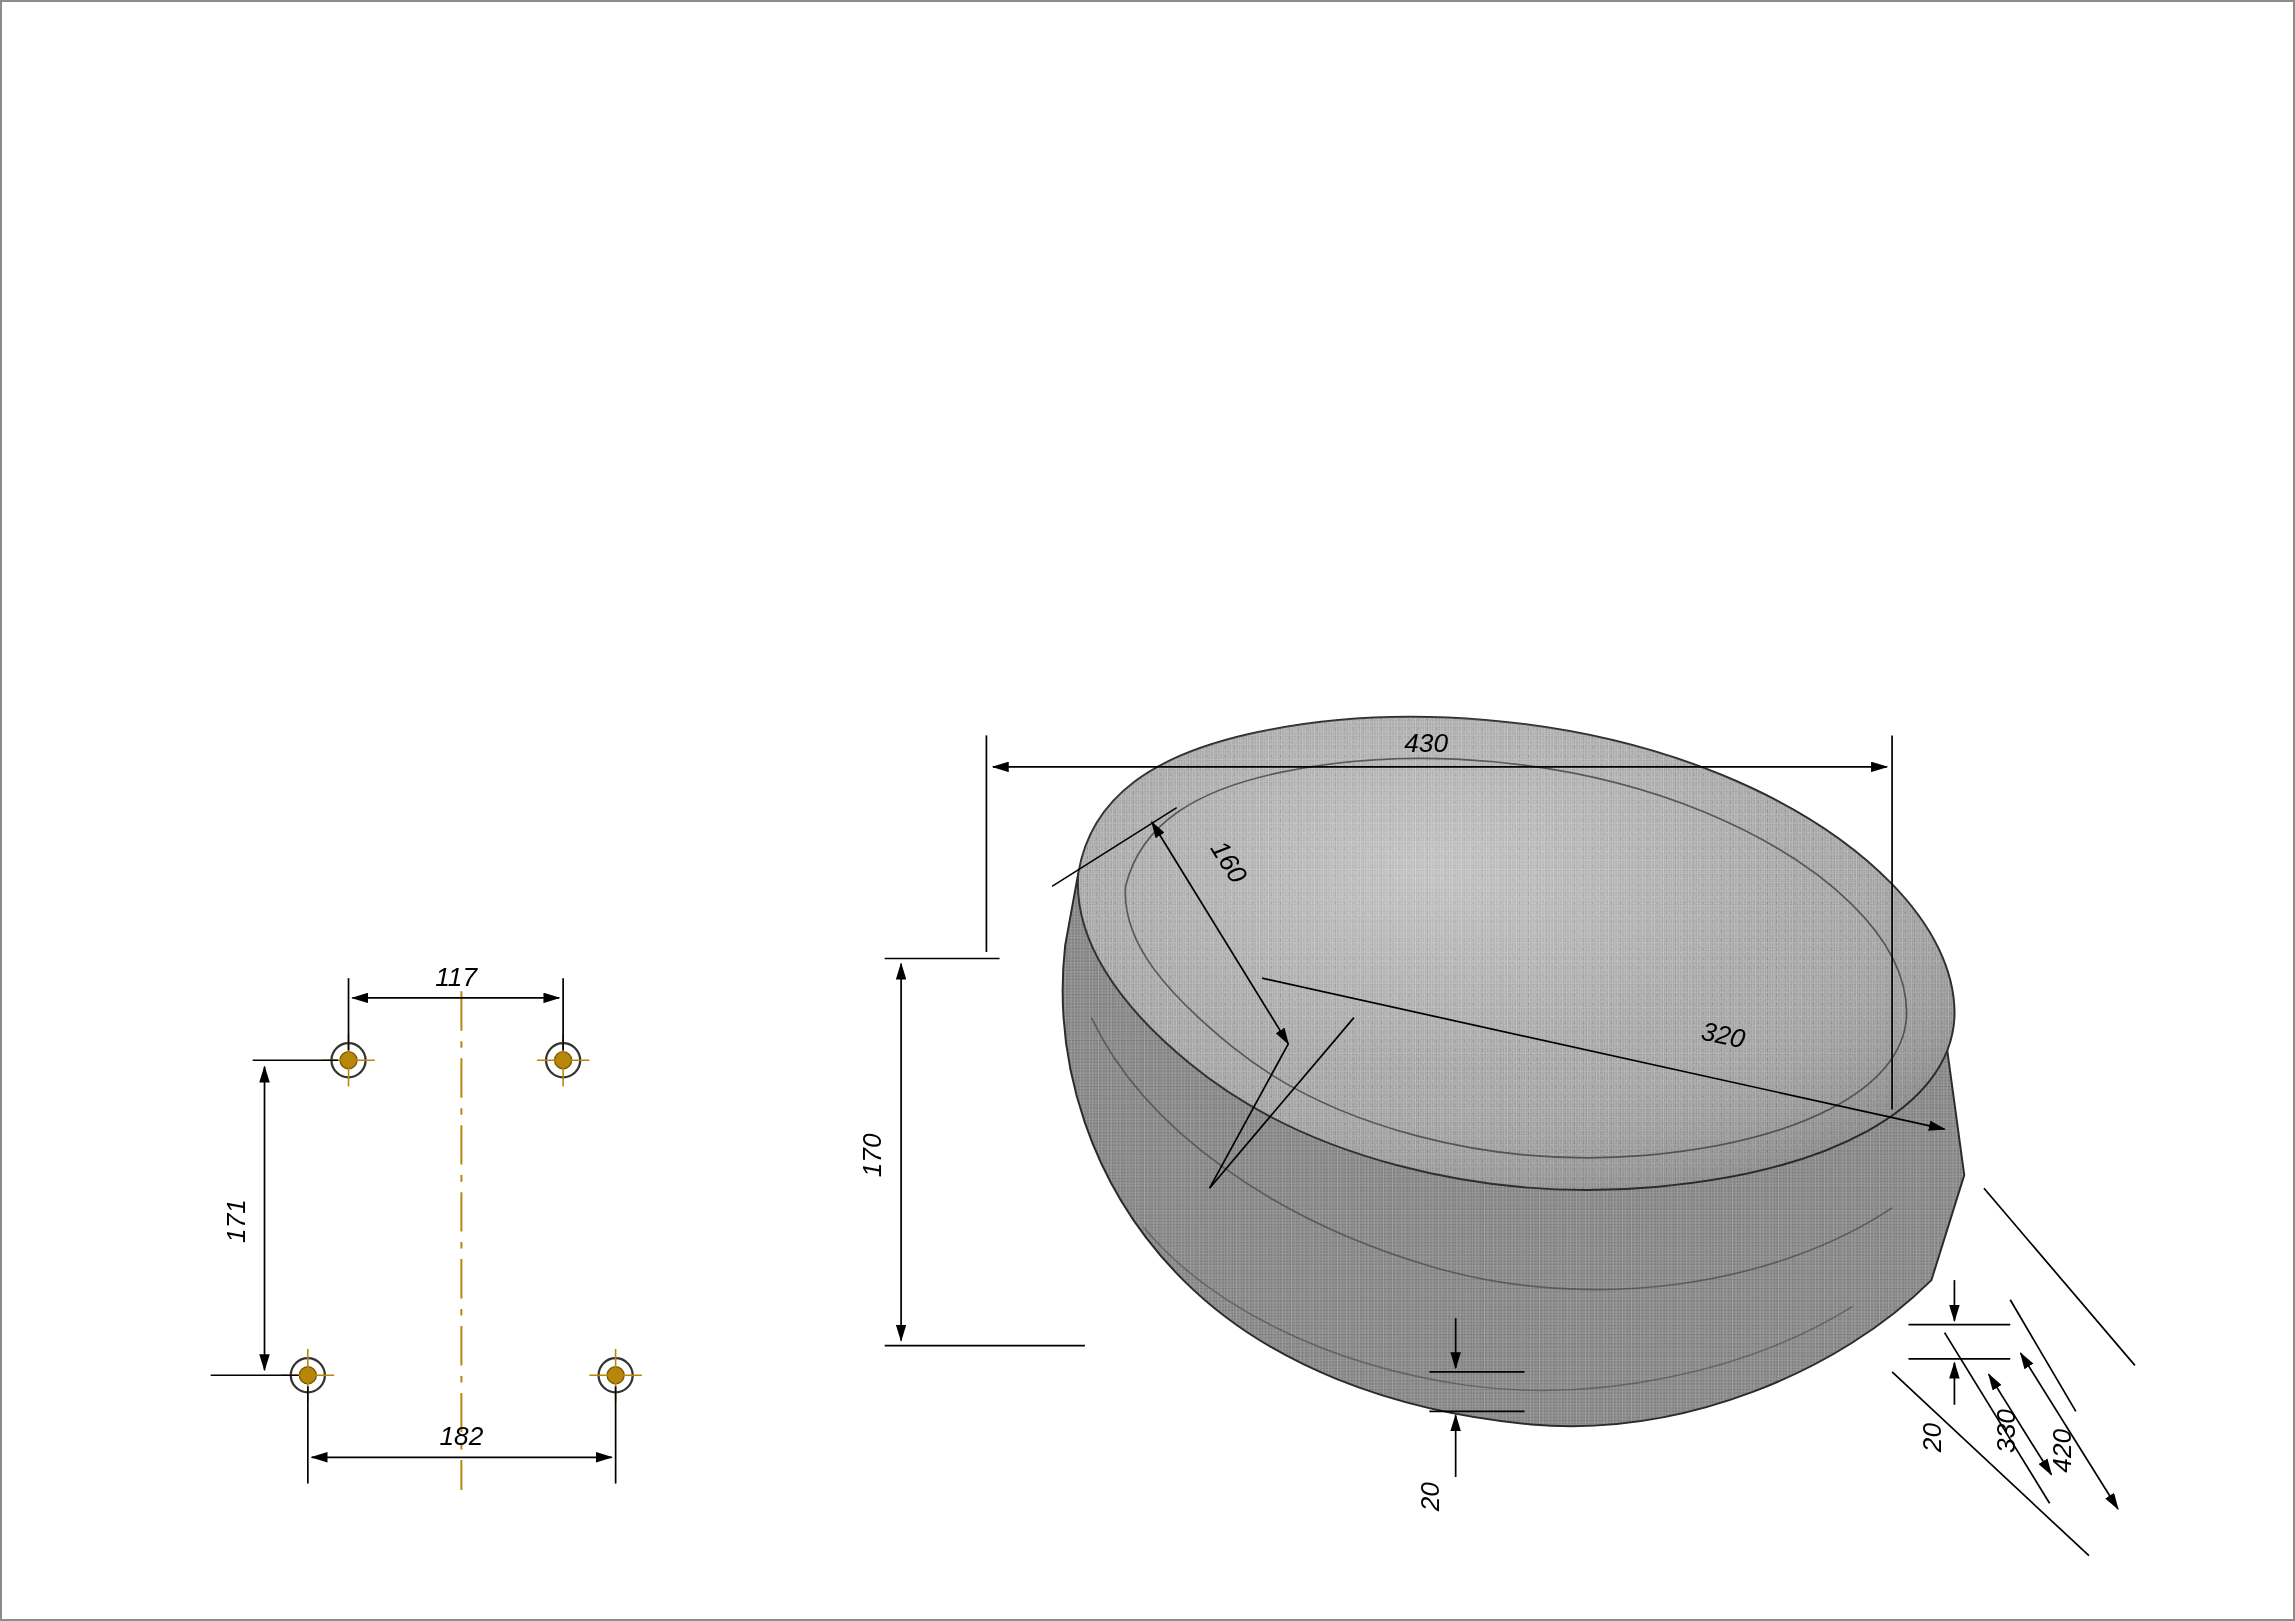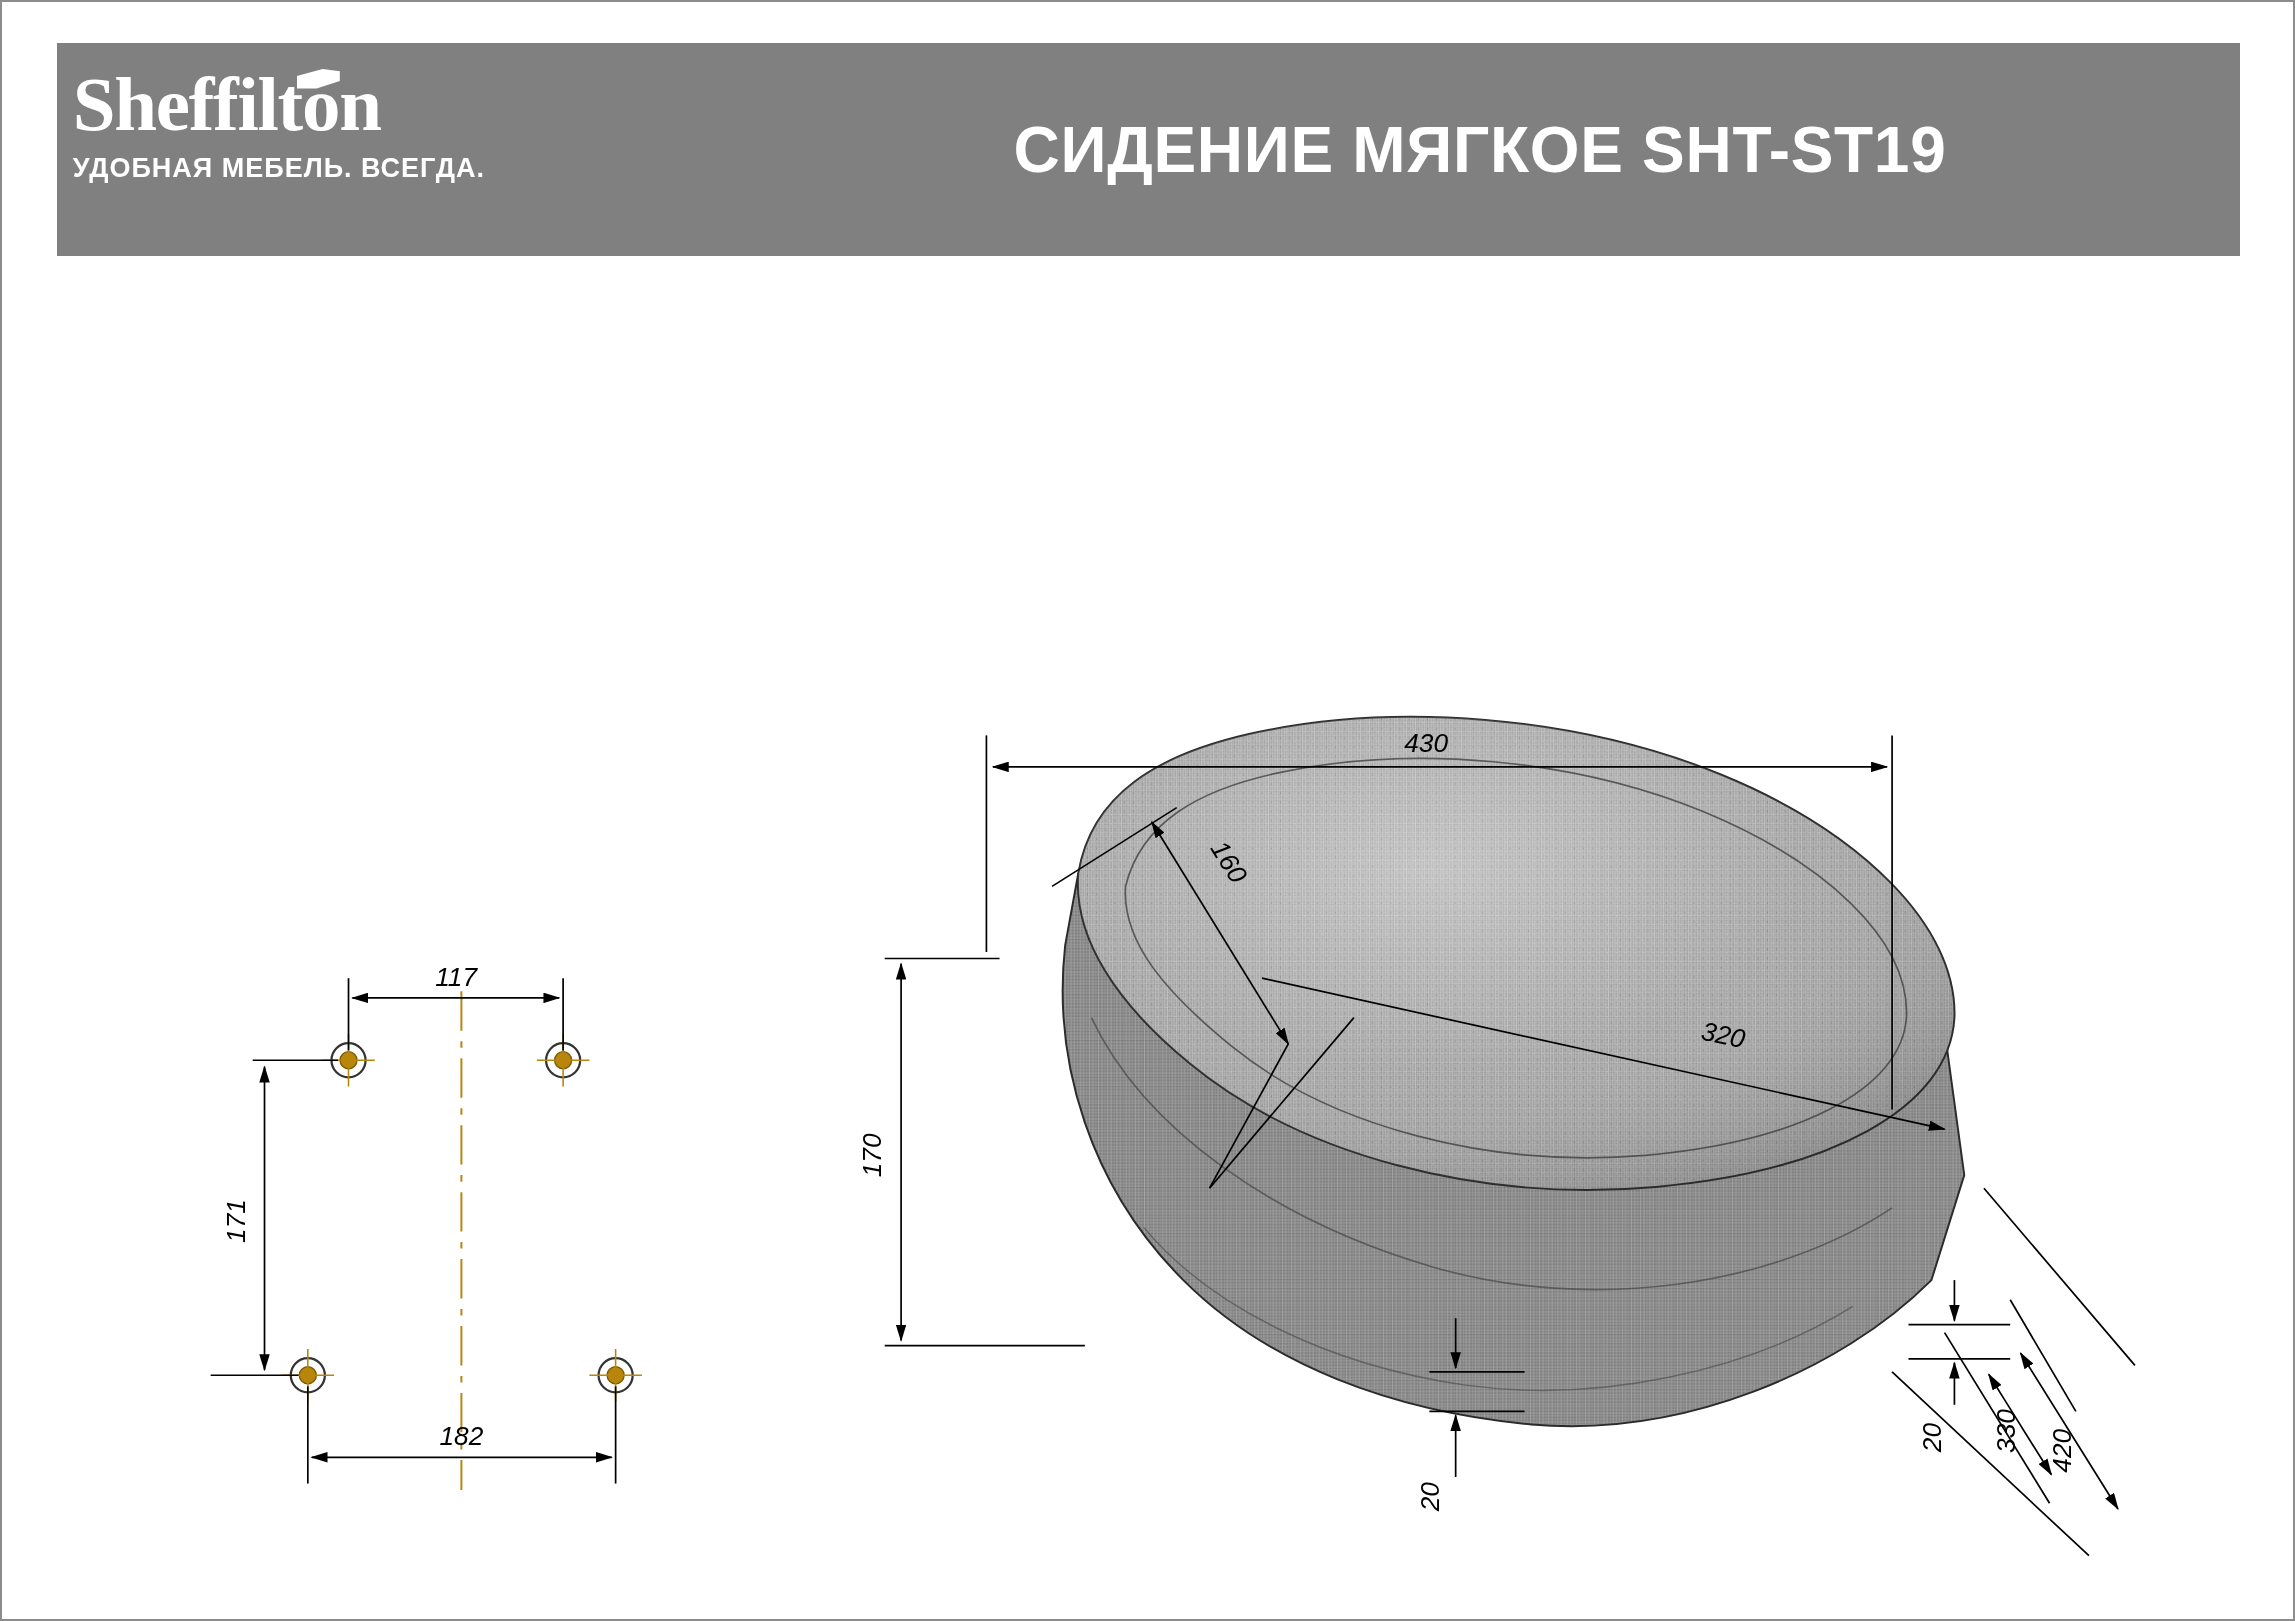--- a/index.html
+++ b/index.html
@@ -100,28 +100,20 @@
     font-style: italic;
     font-size: 40px;
     fill: #000000;
   }
 </style>
 </head>
 <body>
 
 <div id="page">
 
-  <div id="header">
-    <div id="logo-block">
-      <div id="logo-word">Sheffilton</div>
-      <div id="logo-flag"></div>
-      <div id="logo-tagline">УДОБНАЯ МЕБЕЛЬ. ВСЕГДА.</div>
-    </div>
-    <div id="header-title">СИДЕНИЕ МЯГКОЕ SHT-ST19</div>
-  </div>
 
   <div id="drawing">
     <svg viewBox="0 0 3497 2079" xmlns="http://www.w3.org/2000/svg">
       <defs>
         <marker id="arrEnd" markerWidth="26" markerHeight="16" refX="24" refY="8" orient="auto" markerUnits="userSpaceOnUse">
           <path d="M0,0 L26,8 L0,16 z" fill="#000"></path>
         </marker>
         <marker id="arrStart" markerWidth="26" markerHeight="16" refX="2" refY="8" orient="auto" markerUnits="userSpaceOnUse">
           <path d="M26,0 L0,8 L26,16 z" fill="#000"></path>
         </marker>

